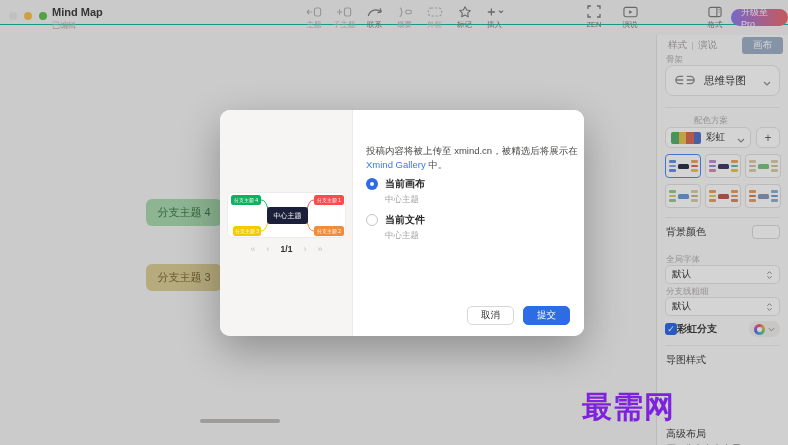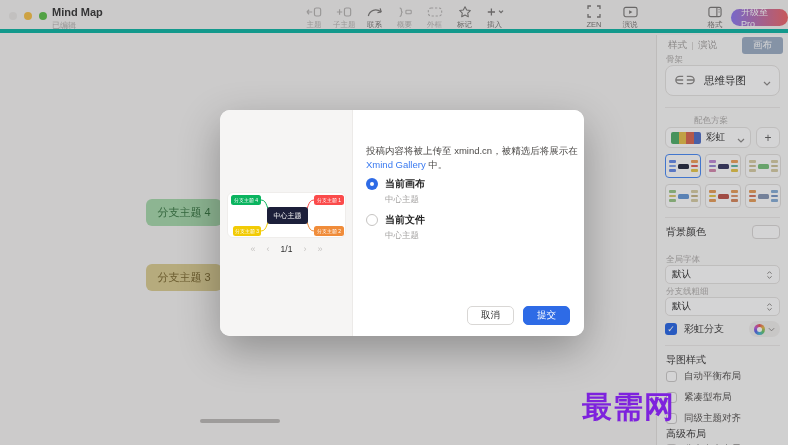--- a/index.html
+++ b/index.html
@@ -1,20 +1,20 @@
 <!DOCTYPE html>
 <html><head>
 <meta charset="utf-8">
 <style>
   html,body{margin:0;padding:0;background:#888;}
   *{box-sizing:border-box;font-family:"Liberation Sans","DejaVu Sans",sans-serif;}
   .stage{position:relative;width:788px;height:445px;overflow:hidden;background:#f6f5f3;}
 
   
-  .titlebar{position:absolute;left:0;top:0;width:788px;height:33px;background:#f4f3f2;border-bottom:4px solid #14b8a6;z-index:1;}
+  .titlebar{position:absolute;left:0;top:0;width:788px;height:25px;background:#f4f3f2;border-bottom:1px solid #14b8a6;z-index:1;}
   .traffic{position:absolute;left:9px;top:12px;display:flex;gap:7px;}
   .dot{width:8px;height:8px;border-radius:50%;}
   .dot.close{background:#e9e7e5;}
   .dot.min{background:#f7c24d;}
   .dot.max{background:#61c24f;}
   .doc-title{position:absolute;left:52px;top:6px;}
   .doc-title .t{font-size:11px;font-weight:bold;color:#3c3c3c;}
   .doc-title .s{font-size:8px;color:#b4b2b0;margin-top:2px;}
   #tb-items{position:absolute;left:303px;top:5px;display:flex;gap:8px;}
   .tb-item{display:flex;flex-direction:column;align-items:center;justify-content:flex-start;gap:2px;color:#b7b5b3;min-width:22px;cursor:default;}
@@ -67,21 +67,21 @@
   .bg-swatch{width:28px;height:14px;border:1px solid #dcdad8;border-radius:4px;}
   #lbl-font{top:219px;}
   .select{position:absolute;left:8px;width:115px;height:19px;background:#fff;border:1px solid #e6e4e2;border-radius:5px;display:flex;align-items:center;padding:0 6px;font-size:9.5px;color:#333;}
   #sel-font{top:230px;}
   #lbl-branch{top:251px;}
   #sel-branch{top:262px;}
   .select .stepper{margin-left:auto;}
   .rainbow-row{position:absolute;left:8px;top:286px;width:115px;display:flex;align-items:center;}
   .checkbox{width:12px;height:12px;border-radius:3px;}
   .checkbox.checked{background:#2e6be6;color:#fff;font-size:9px;display:flex;align-items:center;justify-content:center;}
-  .rainbow-row .lab{font-size:10px;color:#3c3c3c;margin-left:7px;}
+  .rainbow-row .lab{font-size:10px;color:#3c3c3c;font-weight:bold;}
   .wheel-pill{margin-left:auto;width:31px;height:16px;background:#f1efed;border-radius:8px;display:flex;align-items:center;justify-content:center;gap:3px;color:#8f8d8b;}
   .wheel{width:11px;height:11px;border-radius:50%;background:conic-gradient(#e85b5b,#e8b84d,#6bc76b,#4db8d8,#5b6be8,#c85bd8,#e85b5b);position:relative;}
   .wheel::after{content:"";position:absolute;inset:3px;background:#fff;border-radius:50%;}
   #div3{top:310px;}
   .side-title{position:absolute;left:9px;font-size:10px;color:#3c3c3c;}
   #mapstyle-title{top:318px;}
   .opt-list{position:absolute;left:9px;display:flex;flex-direction:column;gap:8px;}
   #mapstyle-list{top:335px;}
   .opt-row{display:flex;align-items:center;gap:7px;font-size:9.5px;color:#5a5856;}
   .opt-box{width:11px;height:11px;background:#fff;border:1px solid #cecccb;border-radius:3px;}
@@ -95,21 +95,21 @@
   .modal-left{width:133px;background:#f6f5f4;border-right:1px solid #eceae8;position:relative;flex:none;}
   .preview-card{position:absolute;left:7px;top:82px;width:119px;height:46px;background:#fff;border-radius:6px;border:1px solid #efedeb;}
   .mini-center{position:absolute;left:39px;top:14px;width:41px;height:17px;border-radius:3px;color:#fff;font-size:7px;display:flex;align-items:center;justify-content:center;}
   .mini-b{position:absolute;height:10px;border-radius:2.5px;color:#fff;font-size:5px;display:flex;align-items:center;justify-content:center;white-space:nowrap;overflow:hidden;}
   #mb4{left:3px;top:2px;width:30px;}
   #mb1{left:86px;top:2px;width:30px;}
   #mb3{left:5px;top:33px;width:28px;}
   #mb2{left:86px;top:33px;width:30px;}
   .connectors{position:absolute;left:0;top:0;}
   .pagination{position:absolute;left:0;top:134px;width:133px;display:flex;align-items:center;justify-content:center;gap:11px;color:#c6c4c2;font-size:9px;}
-  .pagination .page{color:#2f2f2f;font-weight:normal;font-size:8.5px;}
+  .pagination .page{color:#2f2f2f;font-weight:bold;font-size:8.5px;}
   .modal-right{flex:1;position:relative;background:#fff;}
   .m-title{position:absolute;left:13px;top:10px;font-size:13.5px;font-weight:bold;color:#1c1c1c;}
   .m-desc{position:absolute;left:13px;top:34px;width:212px;font-size:9.5px;line-height:14px;color:#4c4a48;}
   .m-desc .link{color:#3a7af0;}
   .m-opts{position:absolute;left:13px;top:67px;display:flex;flex-direction:column;gap:7px;}
   .m-opt{display:flex;gap:7px;}
   .radio{width:12px;height:12px;border-radius:50%;margin-top:1px;flex:none;}
   .radio.sel{background:#2e6be6;position:relative;}
   .radio.sel::after{content:"";position:absolute;inset:4px;background:#fff;border-radius:50%;}
   .radio.un{border:1px solid #c6c4c2;background:#fff;}
@@ -399,34 +399,20 @@
       <span class="wheel-pill">
         <span class="wheel"></span>
         <svg width="7" height="5" viewBox="0 0 8 5" fill="none" stroke="currentColor" stroke-width="1.1">
             <path d="M1 1l3 3 3-3"></path>
           </svg>
       </span>
     </div>
 
     <div class="divider" id="div3"></div>
     <div class="side-title" id="mapstyle-title">导图样式</div>
-    <div class="opt-list" id="mapstyle-list">
-        <div class="opt-row">
-          <span class="opt-box"></span>
-          <span>自动平衡布局</span>
-        </div>
-        <div class="opt-row">
-          <span class="opt-box"></span>
-          <span>紧凑型布局</span>
-        </div>
-        <div class="opt-row">
-          <span class="opt-box"></span>
-          <span>同级主题对齐</span>
-        </div>
-      </div>
 
     <div class="side-title" id="advanced-title">高级布局</div>
     <div class="opt-list" id="advanced-list">
         <div class="opt-row">
           <span class="opt-box"></span>
           <span>分支自由布局</span>
         </div>
       </div>
   </div>
 

